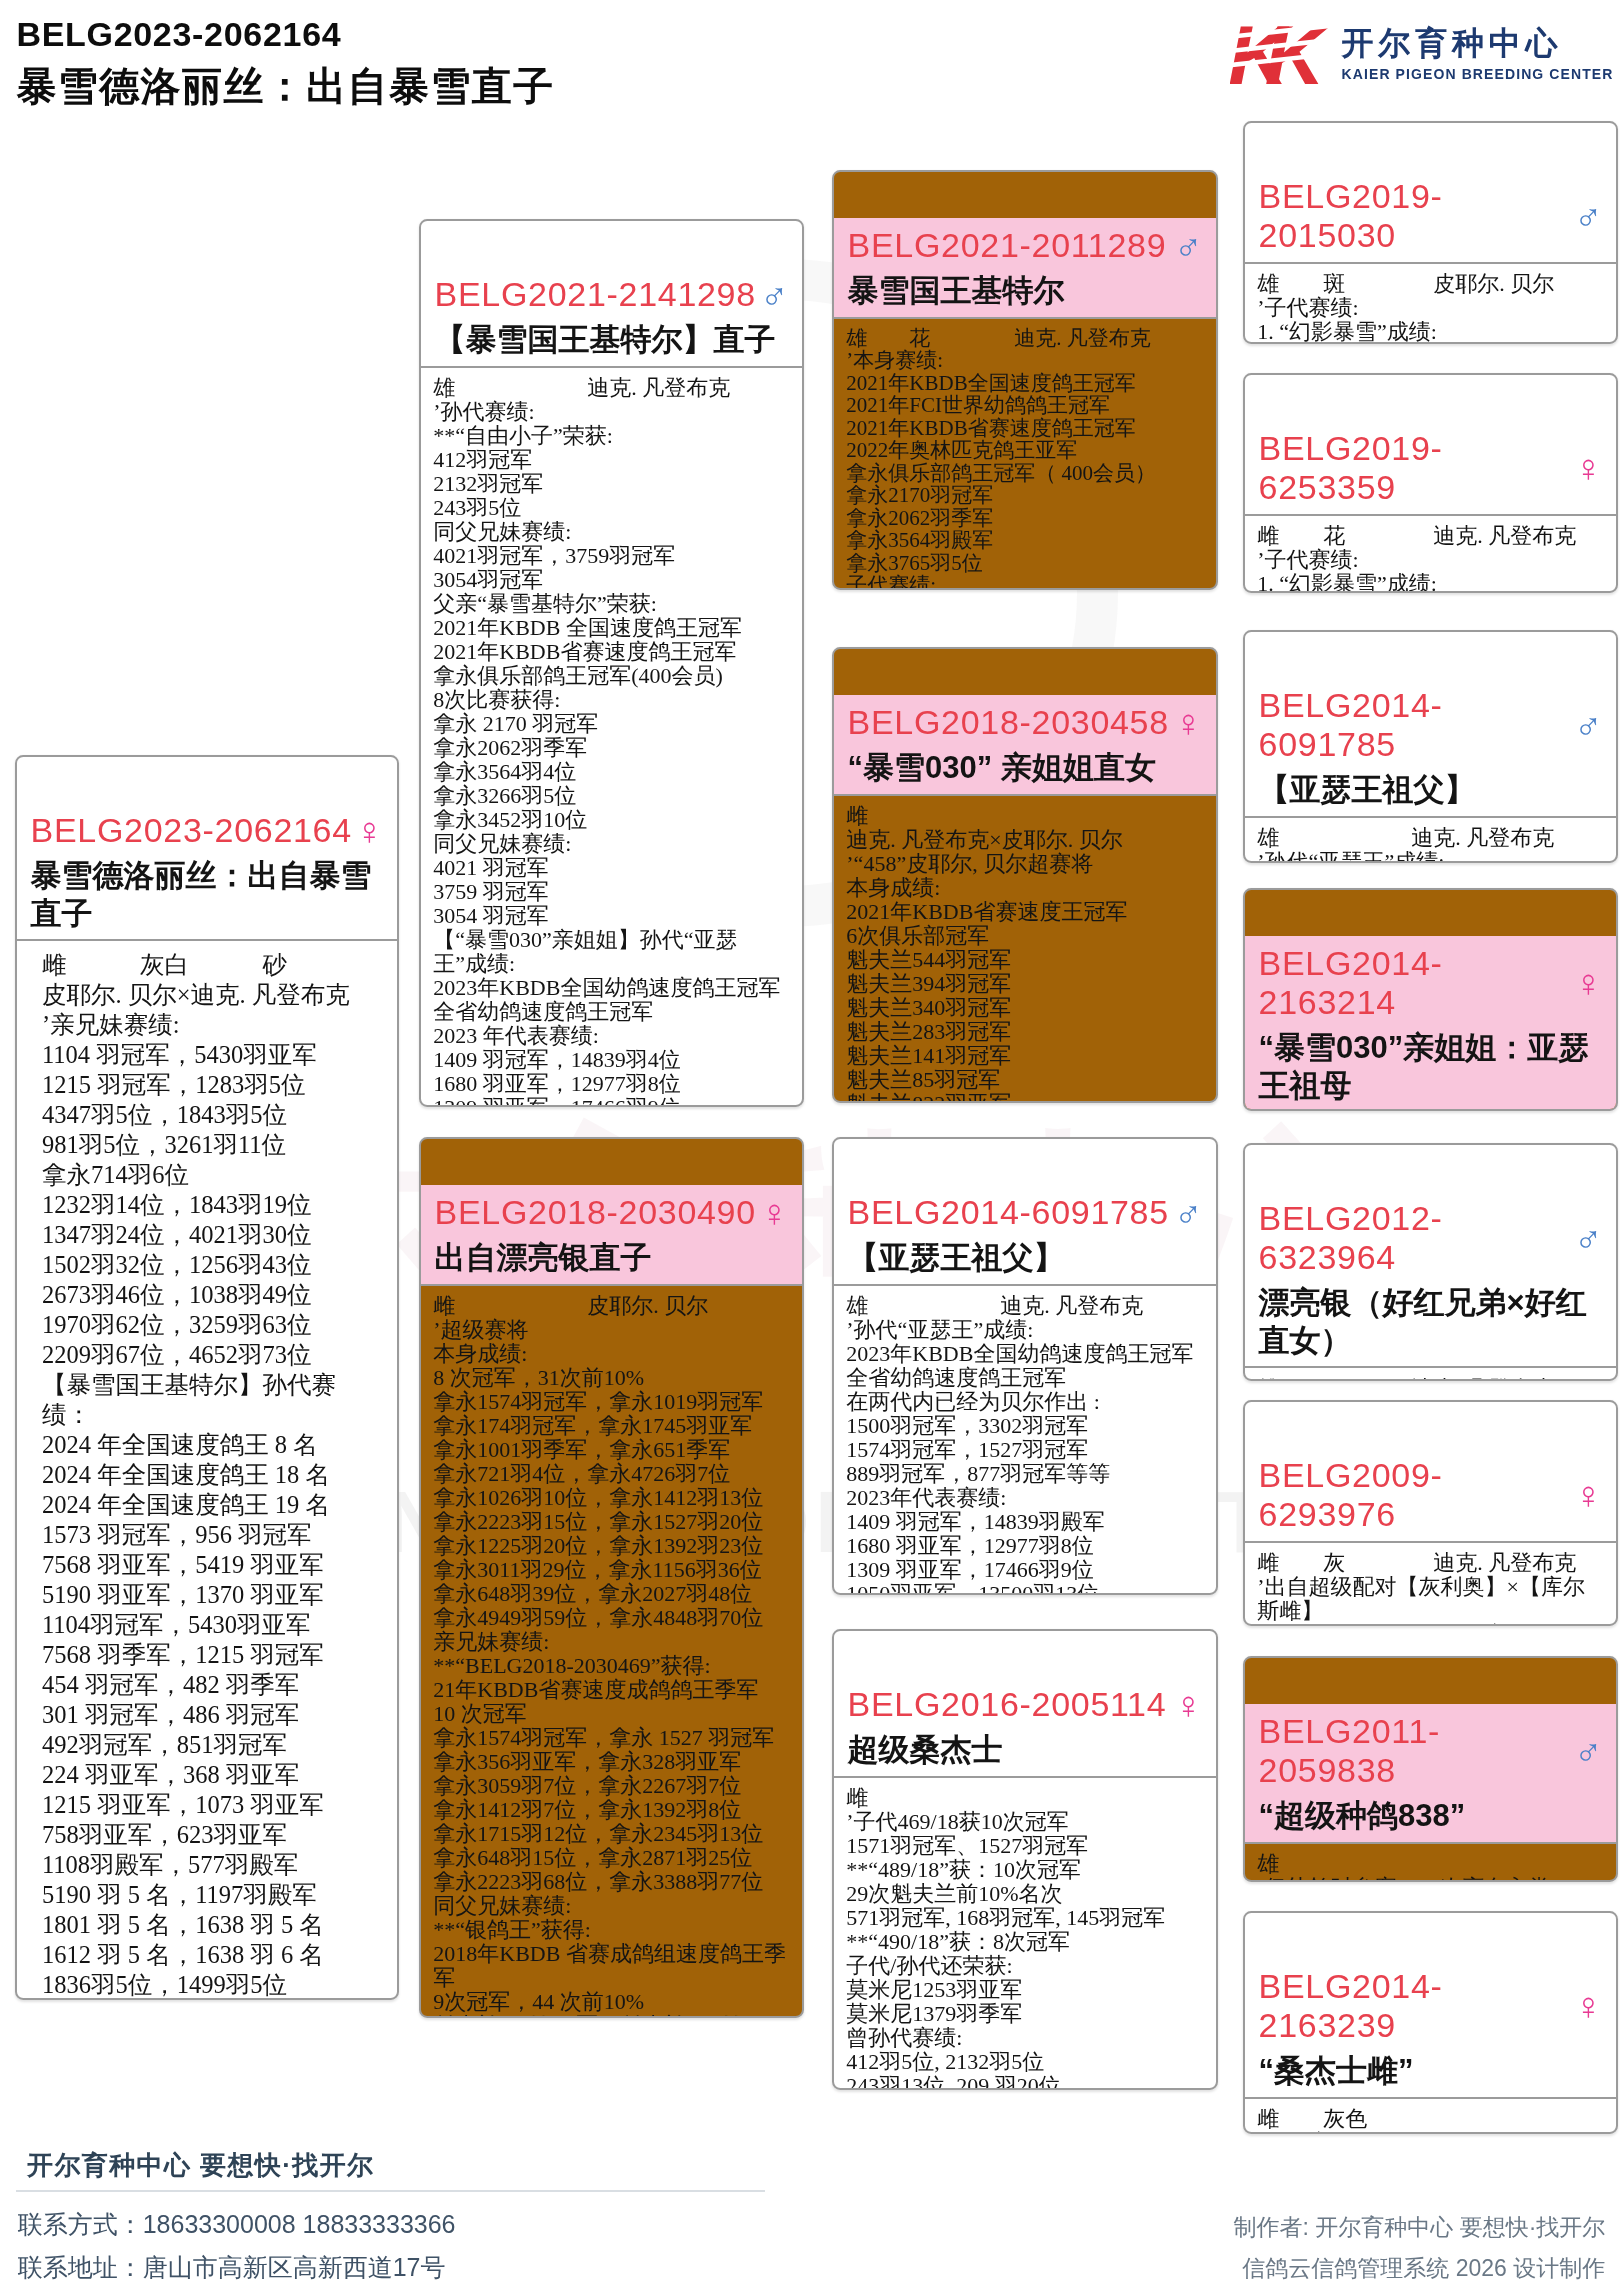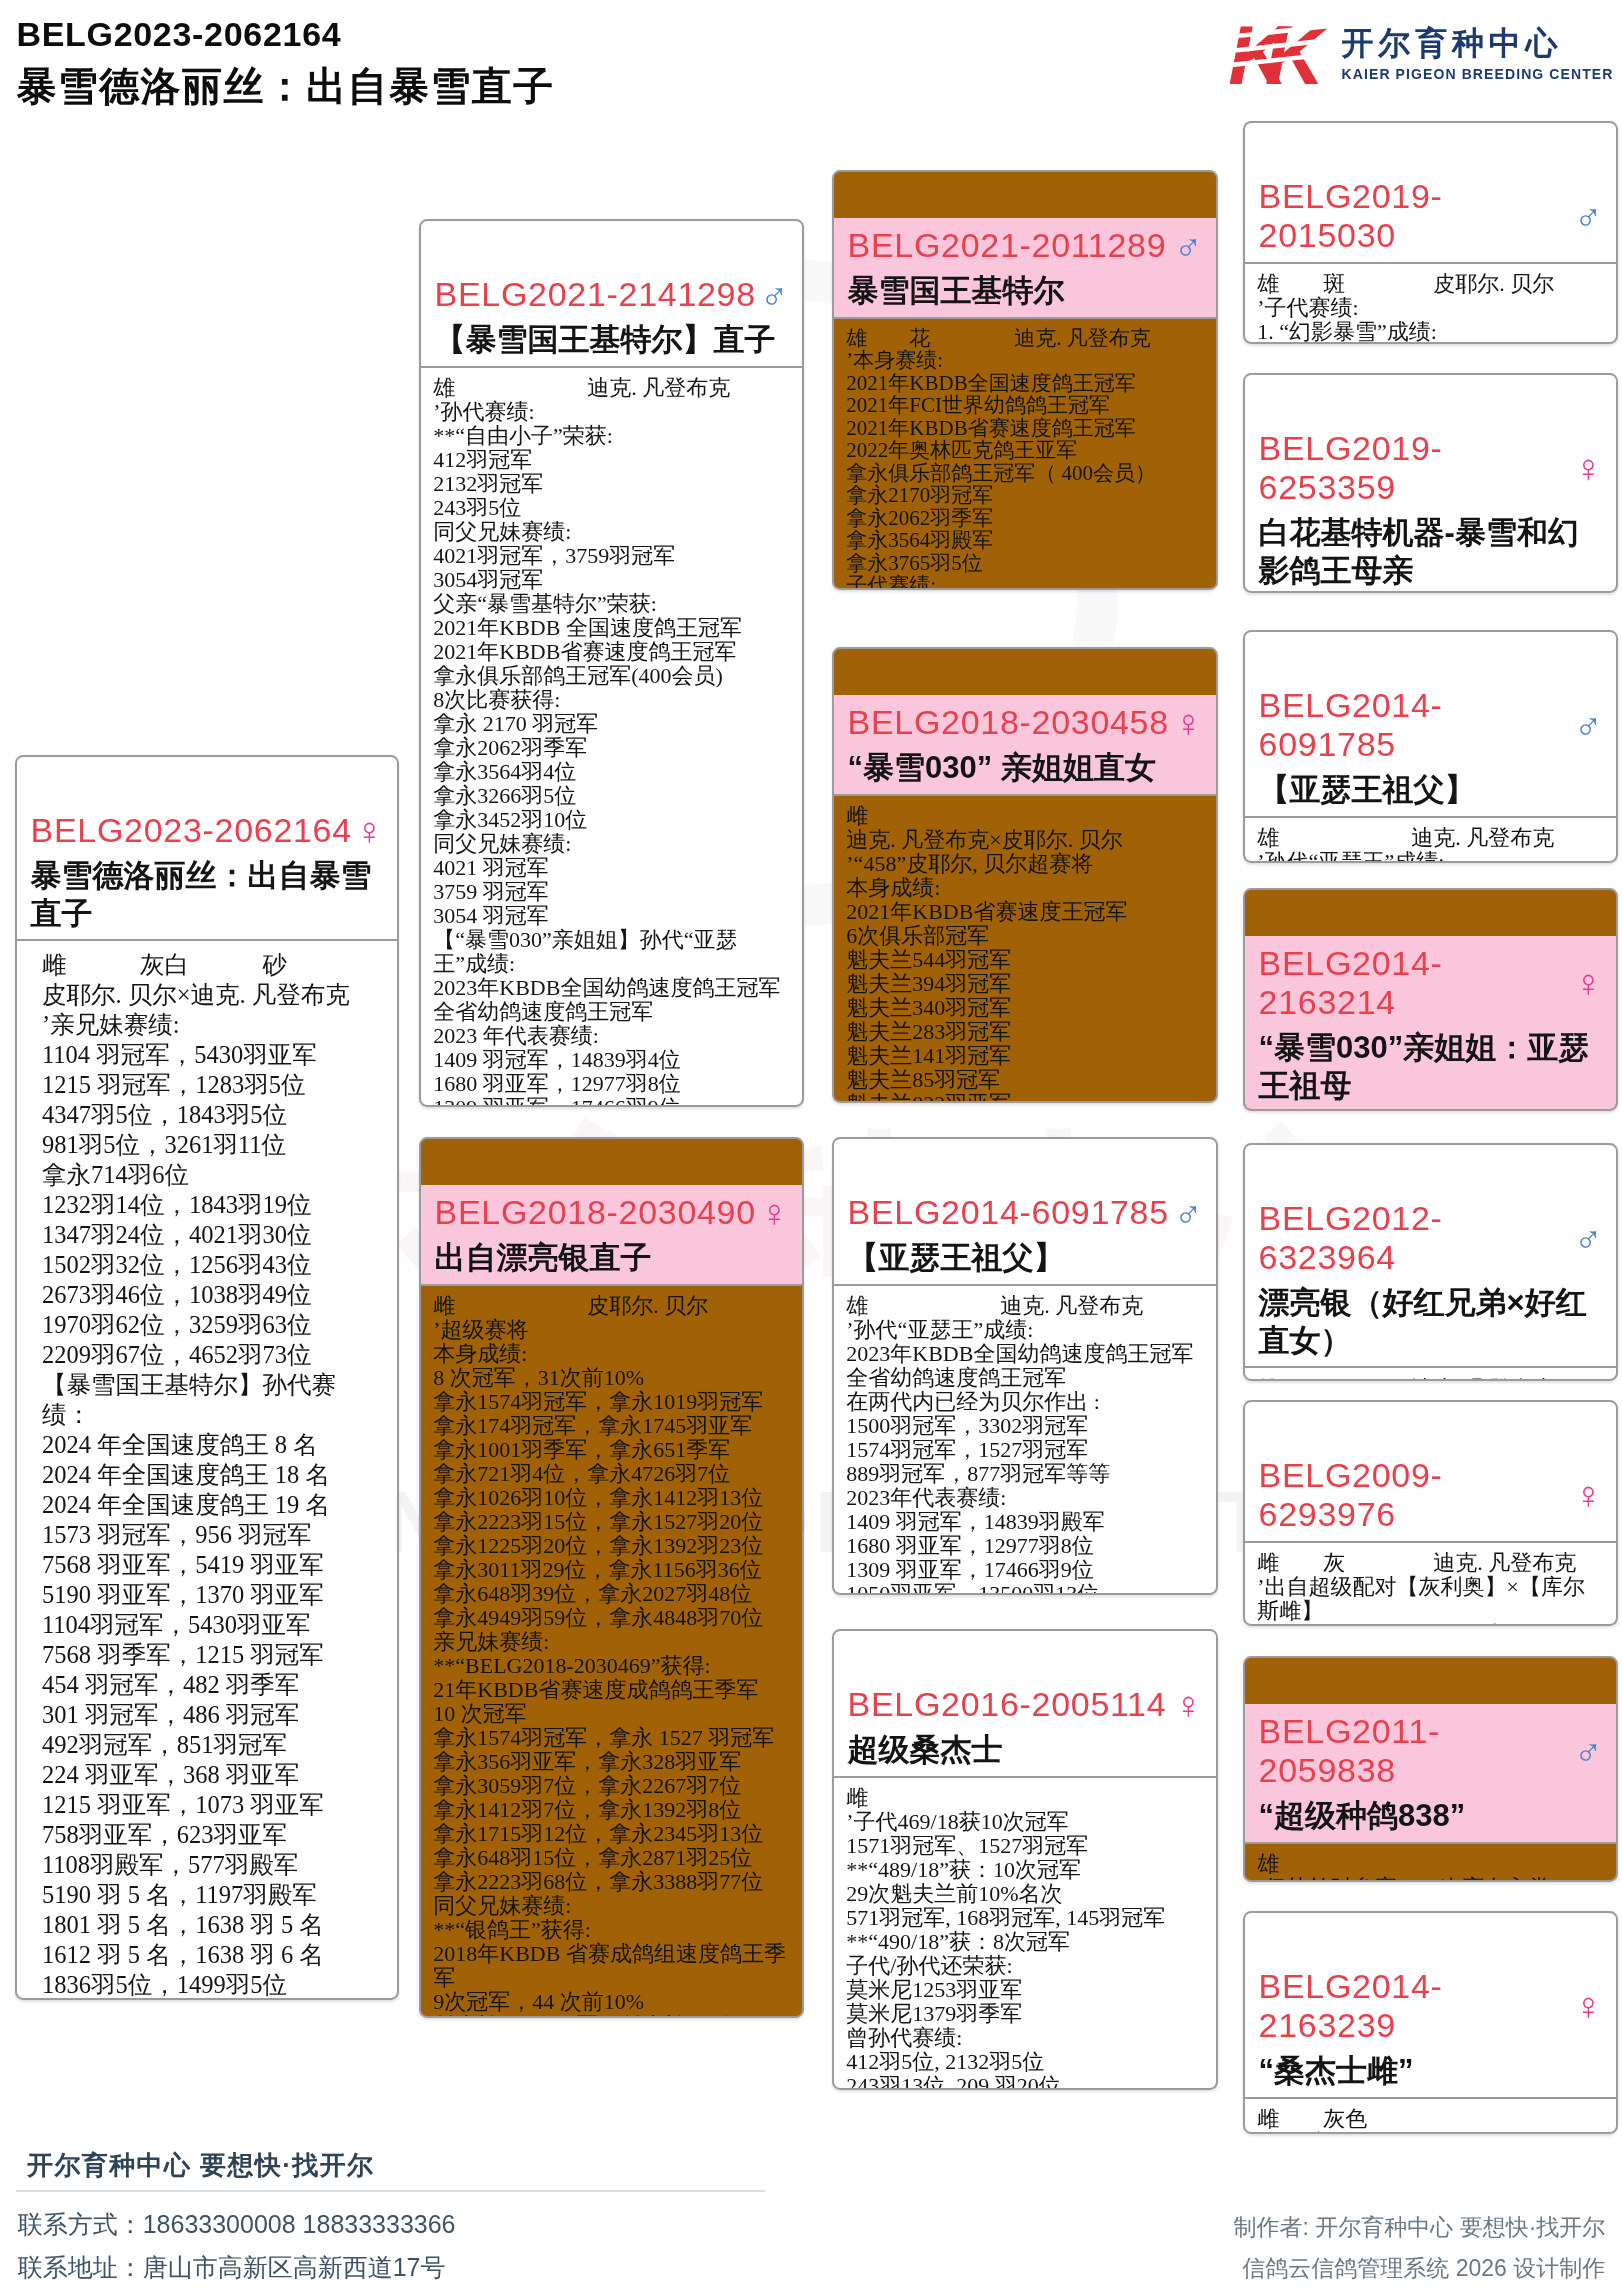--- a/index.html
+++ b/index.html
@@ -312,21 +312,20 @@
 24年KBDB全国幼鸽速度鸽王冠军
 700羽冠军，1165羽12位</div>
   </div>
 
   <div class="pbox" style="left:1243px;top:373px;width:371px;height:216px">
     <div class="phead">
       <div class="hrow">
         <span class="ring">BELG2019-6253359</span>
         <span class="sex female">♀</span>
       </div>
-      <div class="pname">白花基特机器-暴雪和幻影鸽王母亲</div>
     </div>
     <div class="pbody">雌　　花　　　　迪克. 凡登布克
 ’子代赛绩:
 1. “幻影暴雪”成绩:
 24年KBDB 全国幼鸽速度鸽王冠军</div>
   </div>
 
   <div class="pbox" style="left:1243px;top:630px;width:371px;height:229px">
     <div class="phead">
       <div class="hrow">

